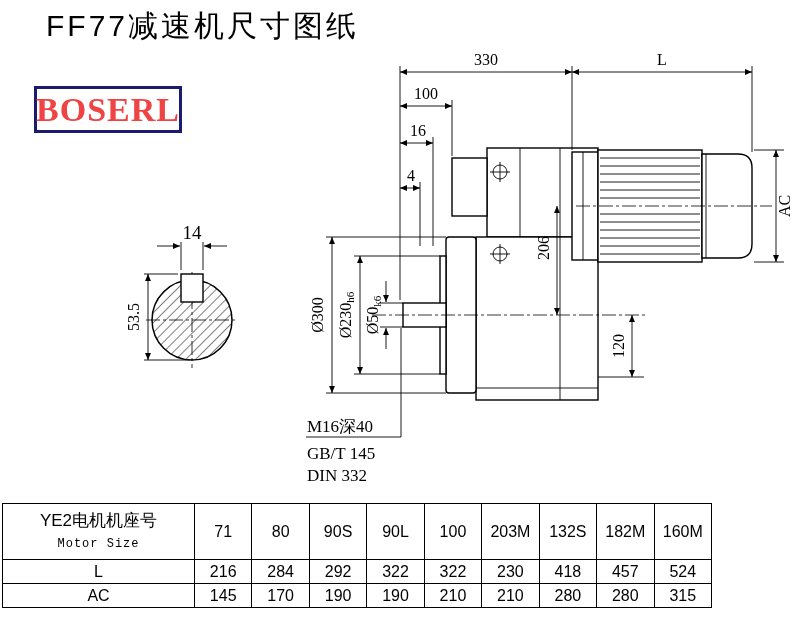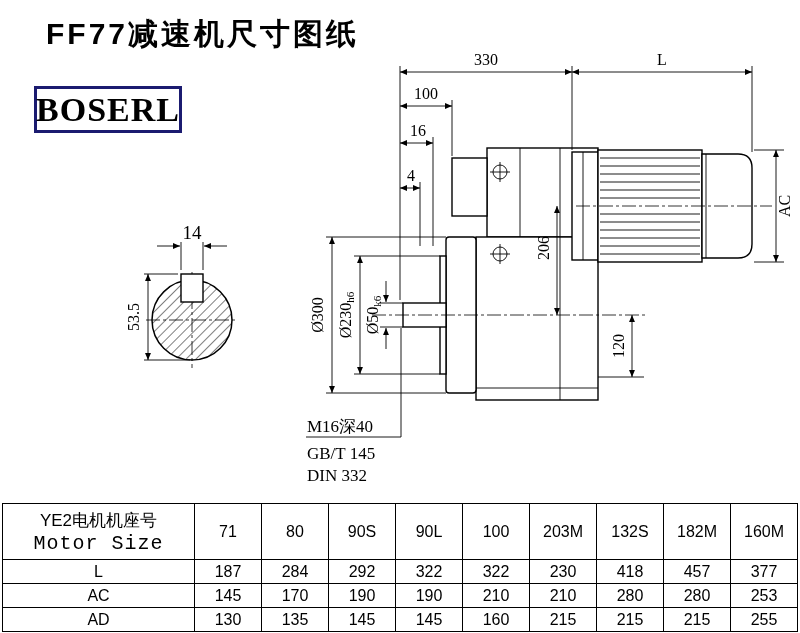--- a/index.html
+++ b/index.html
@@ -2,60 +2,60 @@
 <html><head>
 <meta charset="utf-8">
 <style>
   * { margin:0; padding:0; box-sizing:border-box; }
   html,body { background:#fff; }
   body {
     width:800px; height:633px; position:relative; overflow:hidden;
     font-family:"Liberation Sans","DejaVu Sans",sans-serif; color:#000;
   }
   .page-title {
-    position:absolute; left:46px; top:14px;
-    font-size:30px; font-weight:bold; letter-spacing:3px; color:#000;
+    position:absolute; left:46px; top:6px;
+    font-size:30px; font-weight:normal; letter-spacing:3px; color:#000;
   }
   .logo-box {
     position:absolute; left:34px; top:86px; width:148px; height:47px;
     border:3px solid #1b1b70; background:#fff;
     display:flex; align-items:center; justify-content:center;
   }
   .logo-text {
     font-family:"Liberation Serif","DejaVu Serif",serif;
-    font-weight:bold; font-size:34px; color:#000000; letter-spacing:1px;
+    font-weight:bold; font-size:34px; color:#ef4444; letter-spacing:1px;
   }
   svg.drawing { position:absolute; left:0; top:0; }
   .outline { fill:#fff; stroke:#000; stroke-width:1.4; }
   .thin   { fill:none; stroke:#000; stroke-width:0.9; }
   .dimline{ fill:none; stroke:#000; stroke-width:0.9; }
   .center { fill:none; stroke:#000; stroke-width:0.8; stroke-dasharray:14 3 3 3; }
   text.dim {
     font-family:"Liberation Serif","DejaVu Serif",serif;
     font-size:16px; fill:#000;
   }
   text.dim-lg { font-size:19px; }
   text.note {
     font-family:"Liberation Serif","DejaVu Serif",serif;
     font-size:17px; fill:#000;
   }
   tspan.sub { font-size:11px; }
   table.dim-table {
-    position:absolute; left:2px; top:503px; width:796px;
+    position:absolute; left:2px; top:503px; width:710px;
     border-collapse:collapse; table-layout:fixed; background:#fff;
   }
   table.dim-table th, table.dim-table td {
     border:1px solid #000; text-align:center; vertical-align:middle;
     font-size:16px; font-weight:normal; padding:0; background:#fff;
   }
   table.dim-table tr.head-row th { height:56px; }
   table.dim-table tr.data-row td { height:24px; }
   .hdr-cell { text-align:left; padding-left:8px; }
   .hdr-line1 { font-size:17px; line-height:24px; }
-  .hdr-line2 { font-family:"Liberation Mono","DejaVu Sans Mono",monospace; font-size:20px; line-height:22px; letter-spacing:1px; }
+  .hdr-line2 { font-family:"Liberation Mono","DejaVu Sans Mono",monospace; font-size:12px; line-height:22px; letter-spacing:1px; }
 </style>
 </head>
 <body>
 
 <div class="page-title">FF77减速机尺寸图纸</div>
 
 <div class="logo-box">
   <span class="logo-text">BOSERL</span>
 </div>
 
@@ -216,48 +216,36 @@
       <th>90S</th>
       <th>90L</th>
       <th>100</th>
       <th>203M</th>
       <th>132S</th>
       <th>182M</th>
       <th>160M</th>
     </tr>
     <tr class="data-row">
       <td>L</td>
-      <td>187</td>
+      <td>216</td>
       <td>284</td>
       <td>292</td>
       <td>322</td>
       <td>322</td>
       <td>230</td>
       <td>418</td>
       <td>457</td>
-      <td>377</td>
+      <td>524</td>
     </tr>
     <tr class="data-row">
       <td>AC</td>
       <td>145</td>
       <td>170</td>
       <td>190</td>
       <td>190</td>
       <td>210</td>
       <td>210</td>
       <td>280</td>
       <td>280</td>
-      <td>253</td>
-    </tr>
-    <tr class="data-row">
-      <td>AD</td>
-      <td>130</td>
-      <td>135</td>
-      <td>145</td>
-      <td>145</td>
-      <td>160</td>
-      <td>215</td>
-      <td>215</td>
-      <td>215</td>
-      <td>255</td>
+      <td>315</td>
     </tr>
   </tbody>
 </table>
 
 </body></html>

